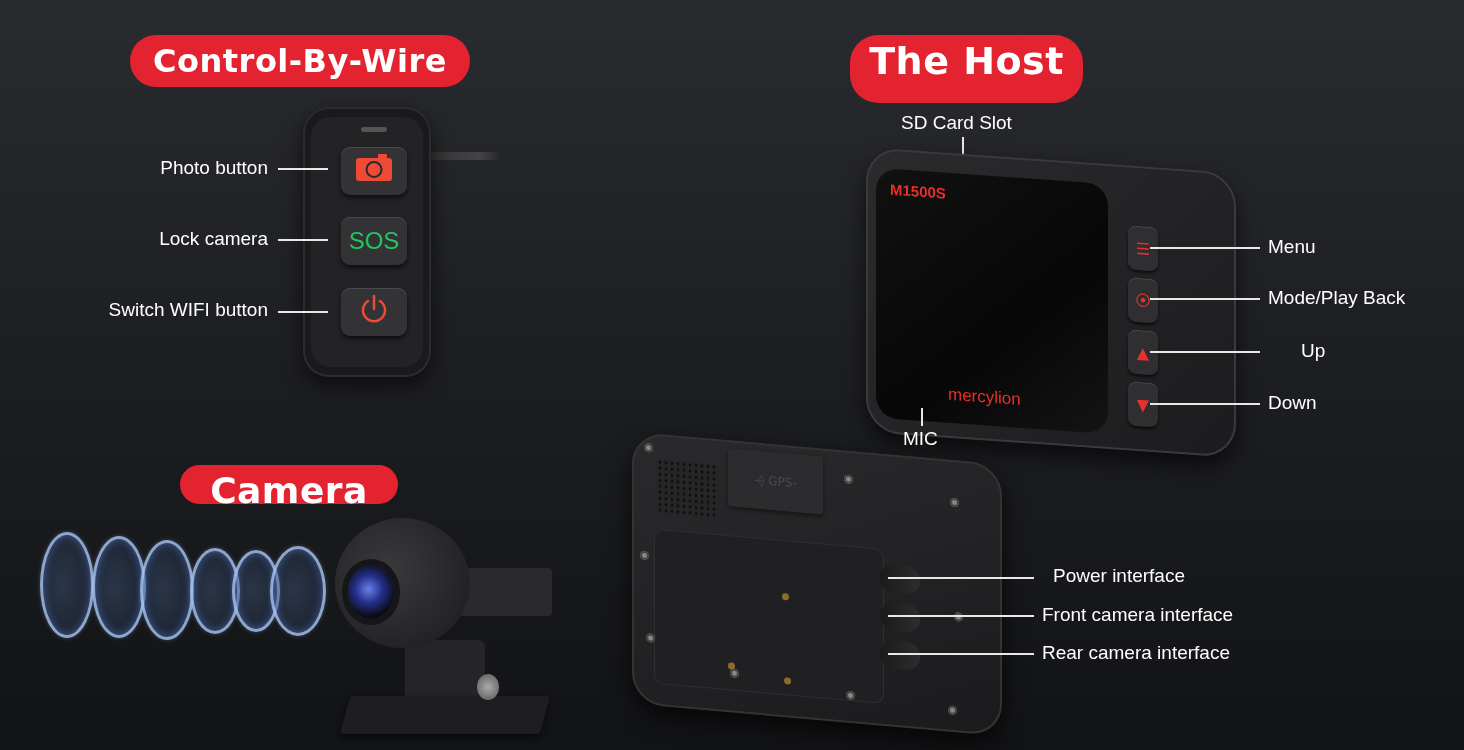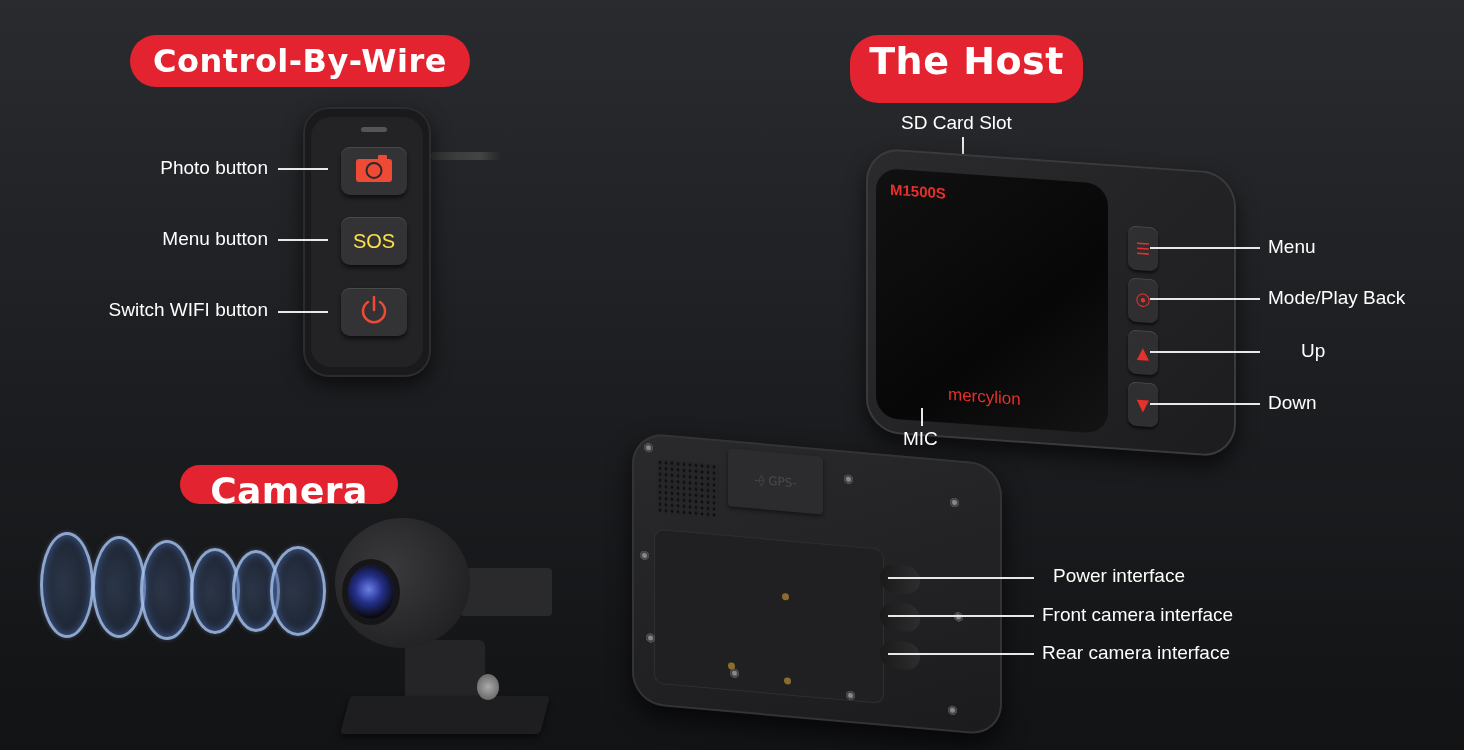--- a/index.html
+++ b/index.html
@@ -39,21 +39,21 @@
   .remote-inner {
     position: absolute; left: 8px; top: 10px; right: 8px; bottom: 10px;
     background: #232326; border-radius: 20px;
   }
   .remote-slot { position: absolute; left: 50px; top: 10px; width: 26px; height: 5px; background: #555; border-radius: 3px; }
   .rbtn {
     position: absolute; left: 30px; width: 66px; height: 48px;
     background: #333336; border-radius: 9px;
     box-shadow: 0 3px 4px rgba(0,0,0,0.6), inset 0 1px 0 #4a4a4d;
     display: flex; align-items: center; justify-content: center;
-    color: #fde047; font-size: 20px; font-family: "Liberation Sans", sans-serif;
+    color: #22c55e; font-size: 24px; font-family: "Liberation Sans", sans-serif;
   }
   .cable { position: absolute; left: 431px; top: 152px; width: 70px; height: 8px; background: linear-gradient(90deg,#333,#444 70%, rgba(60,60,60,0)); border-radius: 3px; }
 
   
   .host {
     position: absolute; left: 866px; top: 160px; width: 370px; height: 285px;
     background: linear-gradient(135deg,#2b2b2e,#1c1c1e);
     border-radius: 34px;
     transform: skewY(4deg);
     box-shadow: 0 10px 20px rgba(0,0,0,0.6), inset 0 0 0 2px #3a3a3d;
@@ -131,21 +131,21 @@
           <path d="M10 8 A11 11 0 1 0 22 8" fill="none" stroke="#ee4a35" stroke-width="2.5" stroke-linecap="round"></path>
           <line x1="16" y1="3" x2="16" y2="16" stroke="#ee4a35" stroke-width="2.5" stroke-linecap="round"></line>
         </svg>
       </span>
     </div>
   </div>
 </div>
 
 <div class="label" style="right:1196px; top:157px;">Photo button</div>
 <div class="line" style="left:278px; top:168px; width:50px;"></div>
-<div class="label" style="right:1196px; top:228px;">Menu button</div>
+<div class="label" style="right:1196px; top:228px;">Lock camera</div>
 <div class="line" style="left:278px; top:239px; width:50px;"></div>
 <div class="label" style="right:1196px; top:299px;">Switch WIFI button</div>
 <div class="line" style="left:278px; top:311px; width:50px;"></div>
 
 <div class="label" style="left:901px; top:112px;">SD Card Slot</div>
 <div class="vline" style="left:962px; top:137px; height:26px;"></div>
 
 <div class="host">
   <div class="host-screen">
     <div class="host-model">M1500S</div>

